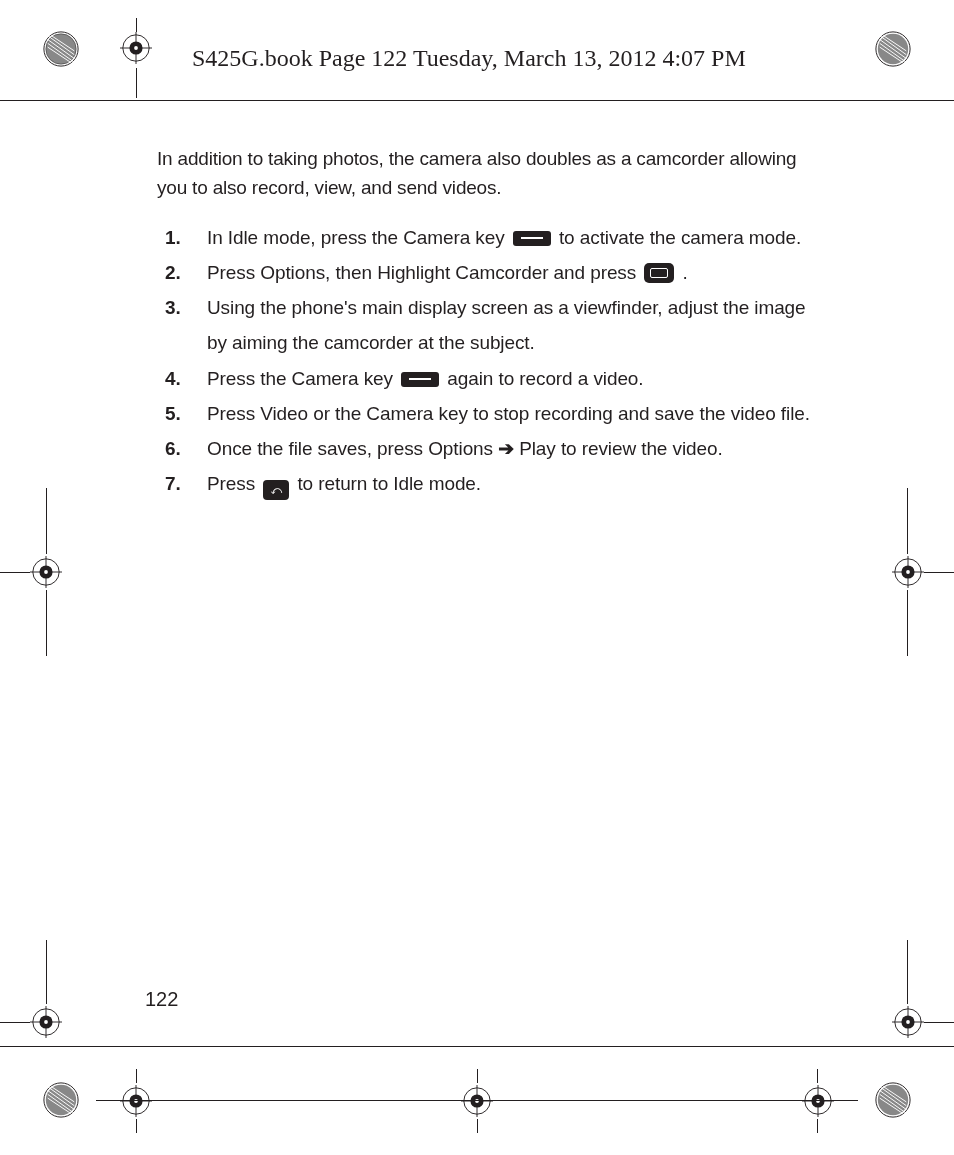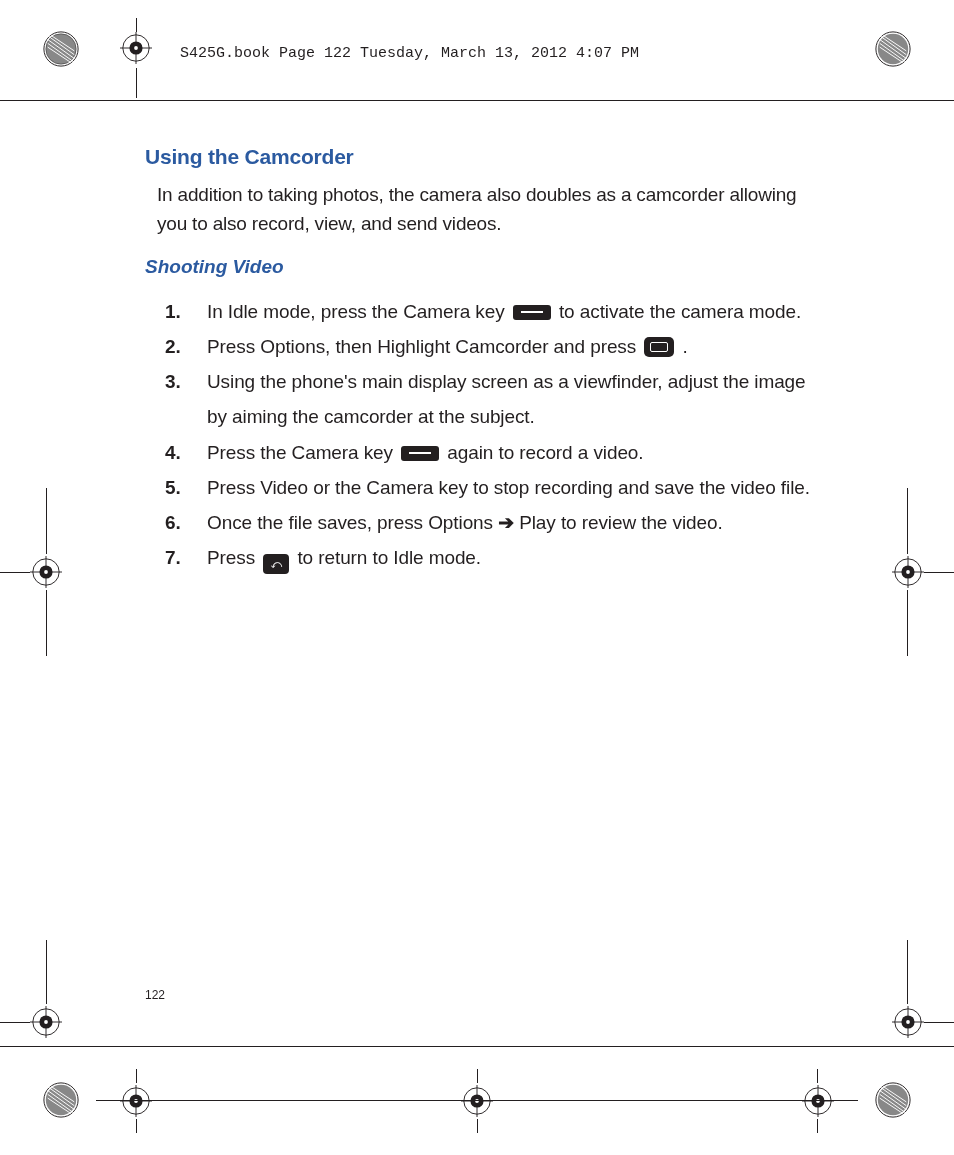--- a/index.html
+++ b/index.html
@@ -30,23 +30,23 @@
     }
     .hrule-narrow {
       position: absolute;
       height: 1px;
       background: #231f20;
     }
 
     .page-header {
       position: absolute;
       top: 45px;
-      left: 180px;
-      font-family: Liberation Mono, monospace;
-      font-size: 15px;
+      left: 192px;
+      font-family: Liberation Serif, serif;
+      font-size: 24px;
       color: #231f20;
     }
     .content {
       position: absolute;
       top: 145px;
       left: 145px;
       width: 680px;
     }
     .h-section {
       color: #2b5aa0;
@@ -148,21 +148,21 @@
       font-size: 11px;
       line-height: 20px;
       text-align: center;
     }
     .arrow { font-weight: 700; }
     
     .page-number {
       position: absolute;
       left: 145px;
       top: 988px;
-      font-size: 12px;
+      font-size: 20px;
     }
 
     
     .crop-h { position: absolute; height: 1px; background: #231f20; }
     .crop-v { position: absolute; width: 1px; background: #231f20; }
   </style>
 </head>
 <body>
 
 <div class="reg-mark reg-corner" style="top:30px;left:42px">
@@ -314,23 +314,21 @@
 <div class="crop-v" style="bottom:22px;left:136px;height:14px"></div>
 <div class="crop-v" style="bottom:72px;left:136px;height:14px"></div>
 <div class="crop-v" style="bottom:22px;left:50%;height:14px"></div>
 <div class="crop-v" style="bottom:72px;left:50%;height:14px"></div>
 <div class="crop-v" style="bottom:22px;right:136px;height:14px"></div>
 <div class="crop-v" style="bottom:72px;right:136px;height:14px"></div>
 
 <div class="page-header">S425G.book  Page 122  Tuesday, March 13, 2012  4:07 PM</div>
 
 <div class="content">
-  <div class="h-section">Using the Camcorder</div>
   <div class="intro">In addition to taking photos, the camera also doubles as a camcorder allowing you to also record, view, and send videos.</div>
-  <div class="h-sub">Shooting Video</div>
   <ol class="steps">
       <li><span class="num">1.</span>In Idle mode, press the Camera key <span class="icon-camkey"></span> to activate the camera mode.</li>
       <li><span class="num">2.</span>Press <span class="b">Options</span>, then Highlight <span class="b">Camcorder</span> and press <span class="icon-select"></span> .</li>
       <li><span class="num">3.</span>Using the phone's main display screen as a viewfinder, adjust the image by aiming the camcorder at the subject.</li>
       <li><span class="num">4.</span>Press the Camera key <span class="icon-camkey"></span> again to record a video.</li>
       <li><span class="num">5.</span>Press <span class="b">Video</span> or the Camera key to stop recording and save the video file.</li>
       <li><span class="num">6.</span>Once the file saves, press <span class="b">Options</span> <span class="arrow">➔</span> <span class="b">Play</span> to review the video.</li>
       <li><span class="num">7.</span>Press <span class="icon-end">⤺</span> to return to Idle mode.</li>
     </ol>
 </div>

